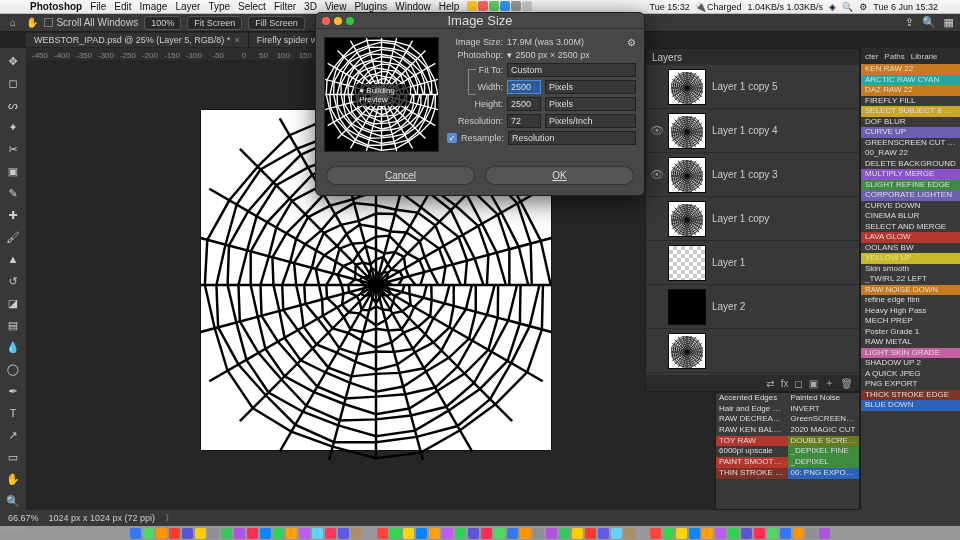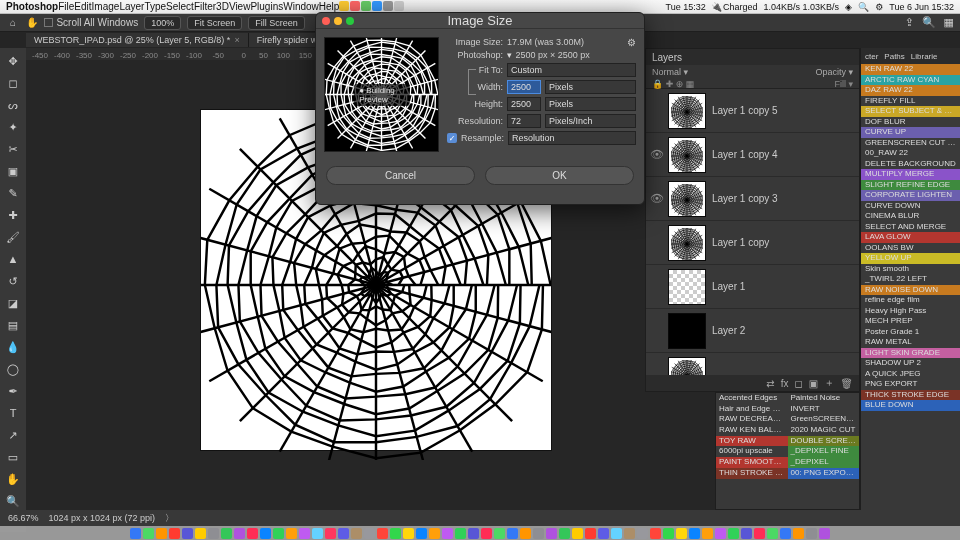--- a/index.html
+++ b/index.html
@@ -1,19 +1,19 @@
 <!DOCTYPE html>
 <html><head>
 <meta charset="utf-8">
 <style>
 * { margin: 0; padding: 0; box-sizing: border-box; font-family: -apple-system, "Helvetica Neue", Arial, sans-serif; }
 body { width: 960px; height: 540px; background: #323232; overflow: hidden; font-size: 10px; position: relative; }
 
 
-.menubar { height: 14px; background: linear-gradient(#f7f7f7,#e9e9e9); display: flex; align-items: center; padding: 0 6px; gap: 0; color:#111; border-bottom:1px solid #bdbdbd; }
+.menubar { height: 14px; background: linear-gradient(#f7f7f7,#e9e9e9); display: flex; align-items: center; padding: 0 22px; gap: 8px; color:#111; border-bottom:1px solid #bdbdbd; }
 .menubar .apple { font-size:11px; }
 .menubar .app { font-weight:600; }
 .menubar .spacer { flex:1; }
 .menubar .right { display:flex; gap:6px; align-items:center; font-size:9px;}
 .menubar .right span { white-space:nowrap; }
 .menu-icons span{display:inline-block;width:10px;height:10px;border-radius:2px;background:#fc3;margin-right:1px}
 .menu-icons span:nth-child(2){background:#f66}
 .menu-icons span:nth-child(3){background:#6c6}
 .menu-icons span:nth-child(4){background:#39f}
 .menu-icons span:nth-child(5){background:#999}
@@ -97,21 +97,21 @@
 .dialog .preview{width:115px;height:115px;background:#000;position:relative;overflow:hidden;border:1px solid #222;}
 .dialog .preview .badge{position:absolute;left:50%;top:50%;transform:translate(-50%,-50%);background:rgba(0,0,0,.7);padding:2px 6px;border-radius:3px;font-size:8px;}
 .dialog .fields{flex:1;display:flex;flex-direction:column;gap:3px;font-size:9px;}
 .dialog .frow{display:flex;align-items:center;gap:4px;}
 .dialog .frow label{width:56px;text-align:right;color:#ccc;}
 .dialog .frow .val{background:#383838;border:1px solid #222;padding:1px 3px;min-width:34px;}
 .dialog .frow .val.focus{background:#2d5a9a;border-color:#4b8be0;}
 .dialog .frow .unit{background:#383838;border:1px solid #222;padding:1px 3px;flex:1;}
 .dialog .frow .static{color:#ccc;}
 .dialog .chk{width:10px;height:10px;background:#5a8dd6;border-radius:2px;display:inline-flex;align-items:center;justify-content:center;color:#fff;font-size:8px;}
-.dialog .btns{display:flex;gap:10px;padding:6px 10px 19px;justify-content:center;}
+.dialog .btns{display:flex;gap:10px;padding:6px 10px 10px;justify-content:center;text-decoration:underline;}
 .dialog .btn{flex:1;background:#555;border:1px solid #333;border-radius:12px;text-align:center;padding:3px 0;font-size:10px;}
 .dialog .gear{position:absolute;right:8px;top:24px;font-size:10px;color:#ccc;}
 .dialog .bracket{position:absolute;left:152px;top:56px;width:8px;height:26px;border-left:1px solid #888;border-top:1px solid #888;border-bottom:1px solid #888;}
 
 
 .miniw{position:absolute;inset:2px;}
 </style>
 </head>
 <body>
 
@@ -264,30 +264,20 @@
             <path d="M96.7,50.0 L93.9,61.8 L88.6,72.3 L82.6,82.6 L73.3,90.3 L61.6,93.4 L50.0,94.9 L38.0,94.9 L26.9,89.9 L18.5,81.5 L10.7,72.7 L4.9,62.1 L4.4,50.0 L7.0,38.5 L10.2,27.0 L17.0,17.0 L27.5,11.0 L38.4,6.8 L50.0,3.6 L62.0,5.3 L72.3,11.3 L82.0,18.0 L90.4,26.7 L94.2,38.2 L94.5,50.0"></path>
             <path d="M97.7,50.0 L97.4,62.7 L93.2,74.9 L84.1,84.1 L74.0,91.5 L62.8,97.9 L50.0,99.5 L37.6,96.2 L25.8,91.9 L14.8,85.2 L7.6,74.5 L3.9,62.3 L1.1,50.0 L1.8,37.1 L8.1,25.8 L16.2,16.2 L25.3,7.2 L37.2,2.1 L50.0,2.0 L62.5,3.4 L74.9,6.9 L84.8,15.2 L91.3,26.1 L97.1,37.4 L99.9,50.0"></path>
           </g>
       </g>
     </svg>
   </div>
 </div>
 
 <div class="layers">
   <div class="hdr">Layers</div>
-  <div class="sub">
-    <div class="line1">
-        <span>Normal ▾</span>
-        <span style="margin-left:auto">Opacity ▾</span>
-      </div>
-    <div class="line2">
-        <span>🔒 ✚ ⊕ ▦</span>
-        <span style="margin-left:auto">Fill ▾</span>
-      </div>
-  </div>
   <div class="list" id="layerList">
       <div class="row">
         <div class="eye"></div>
         <div class="thumb">
           <svg class="miniw" viewBox="0 0 100 100">
             <g stroke="#000" stroke-width="2" fill="none">
               <line x1="50" y1="50" x2="105" y2="50"></line>
               <line x1="50" y1="50" x2="103.12592044589876" y2="64.23504748063864"></line>
               <line x1="50" y1="50" x2="97.63139720814414" y2="77.5"></line>
               <line x1="50" y1="50" x2="88.89087296526012" y2="88.89087296526012"></line>

